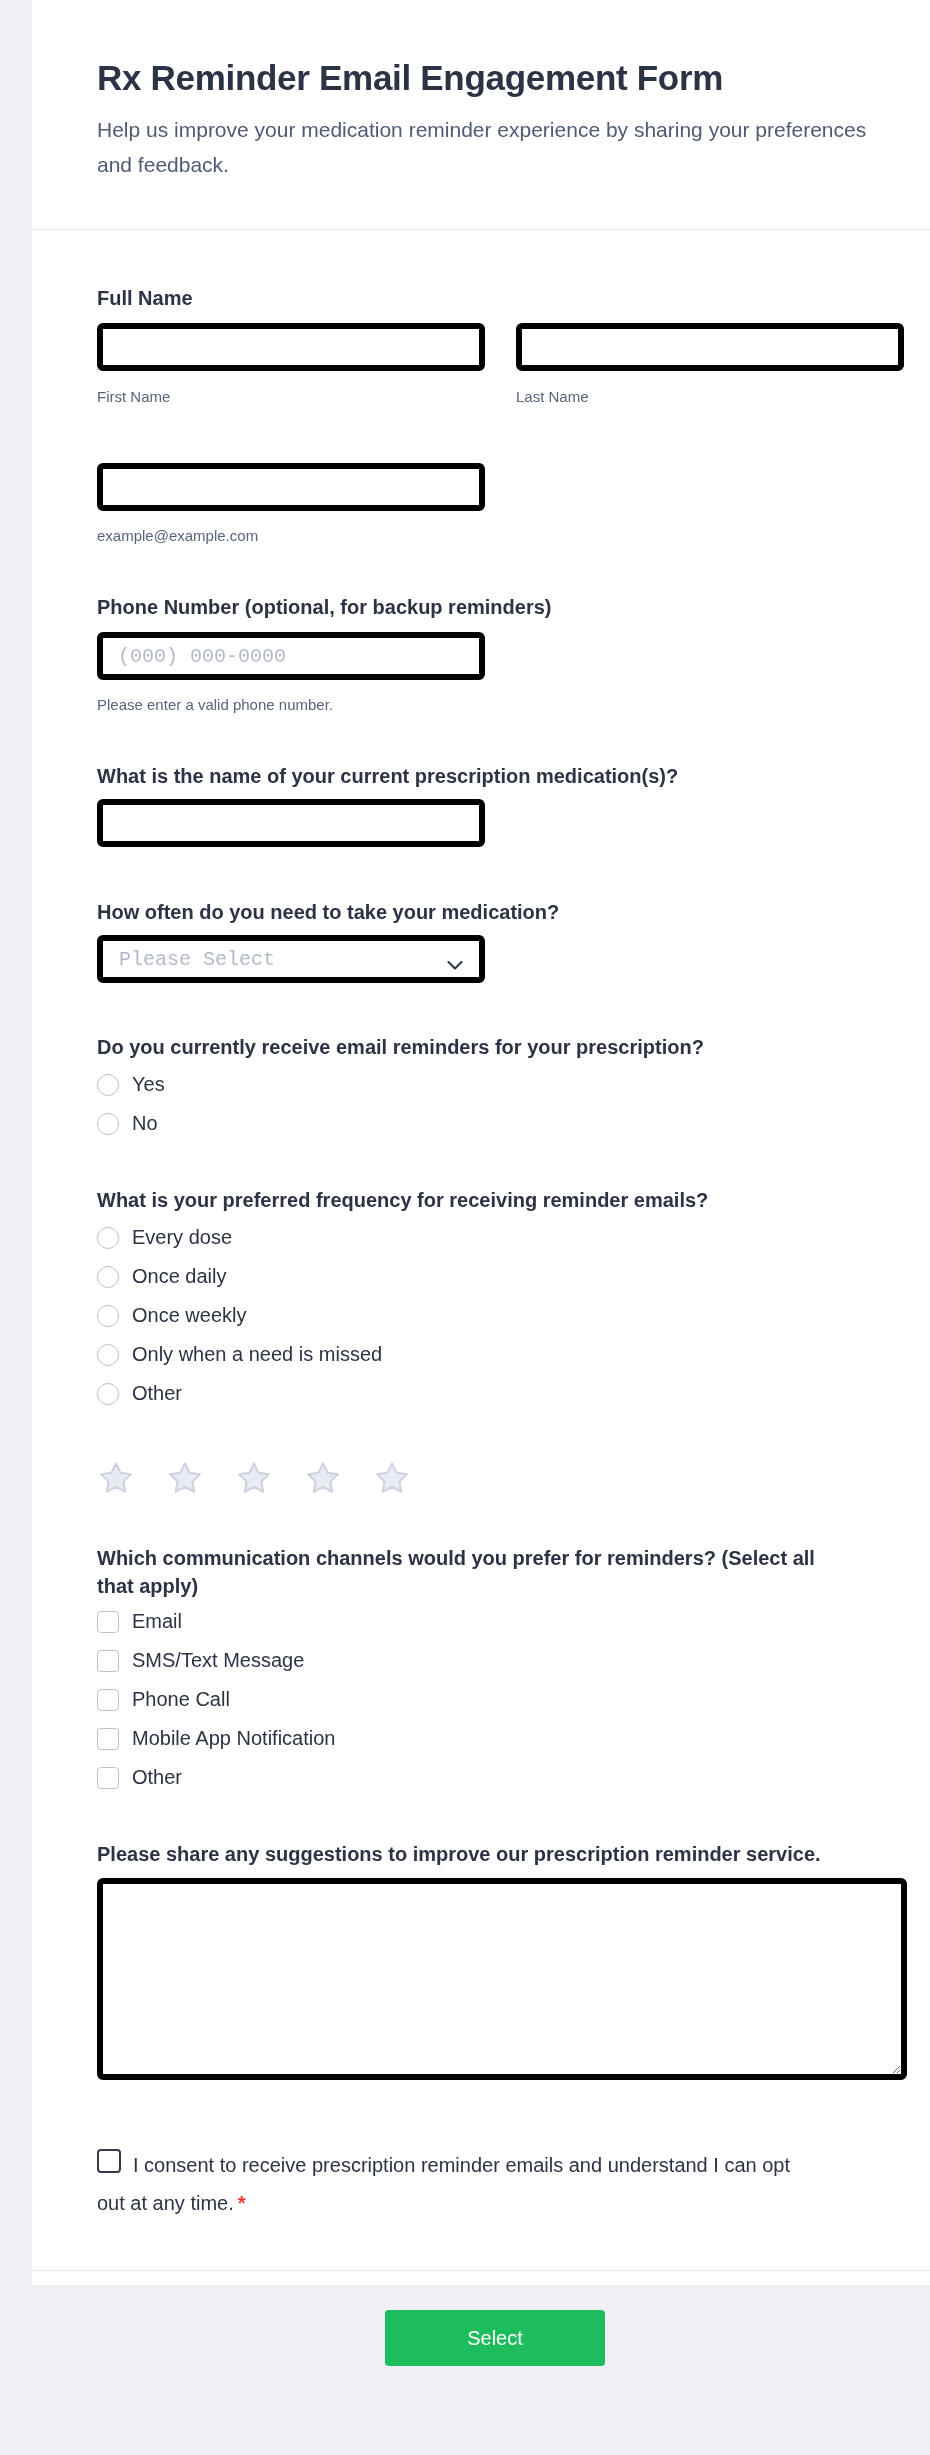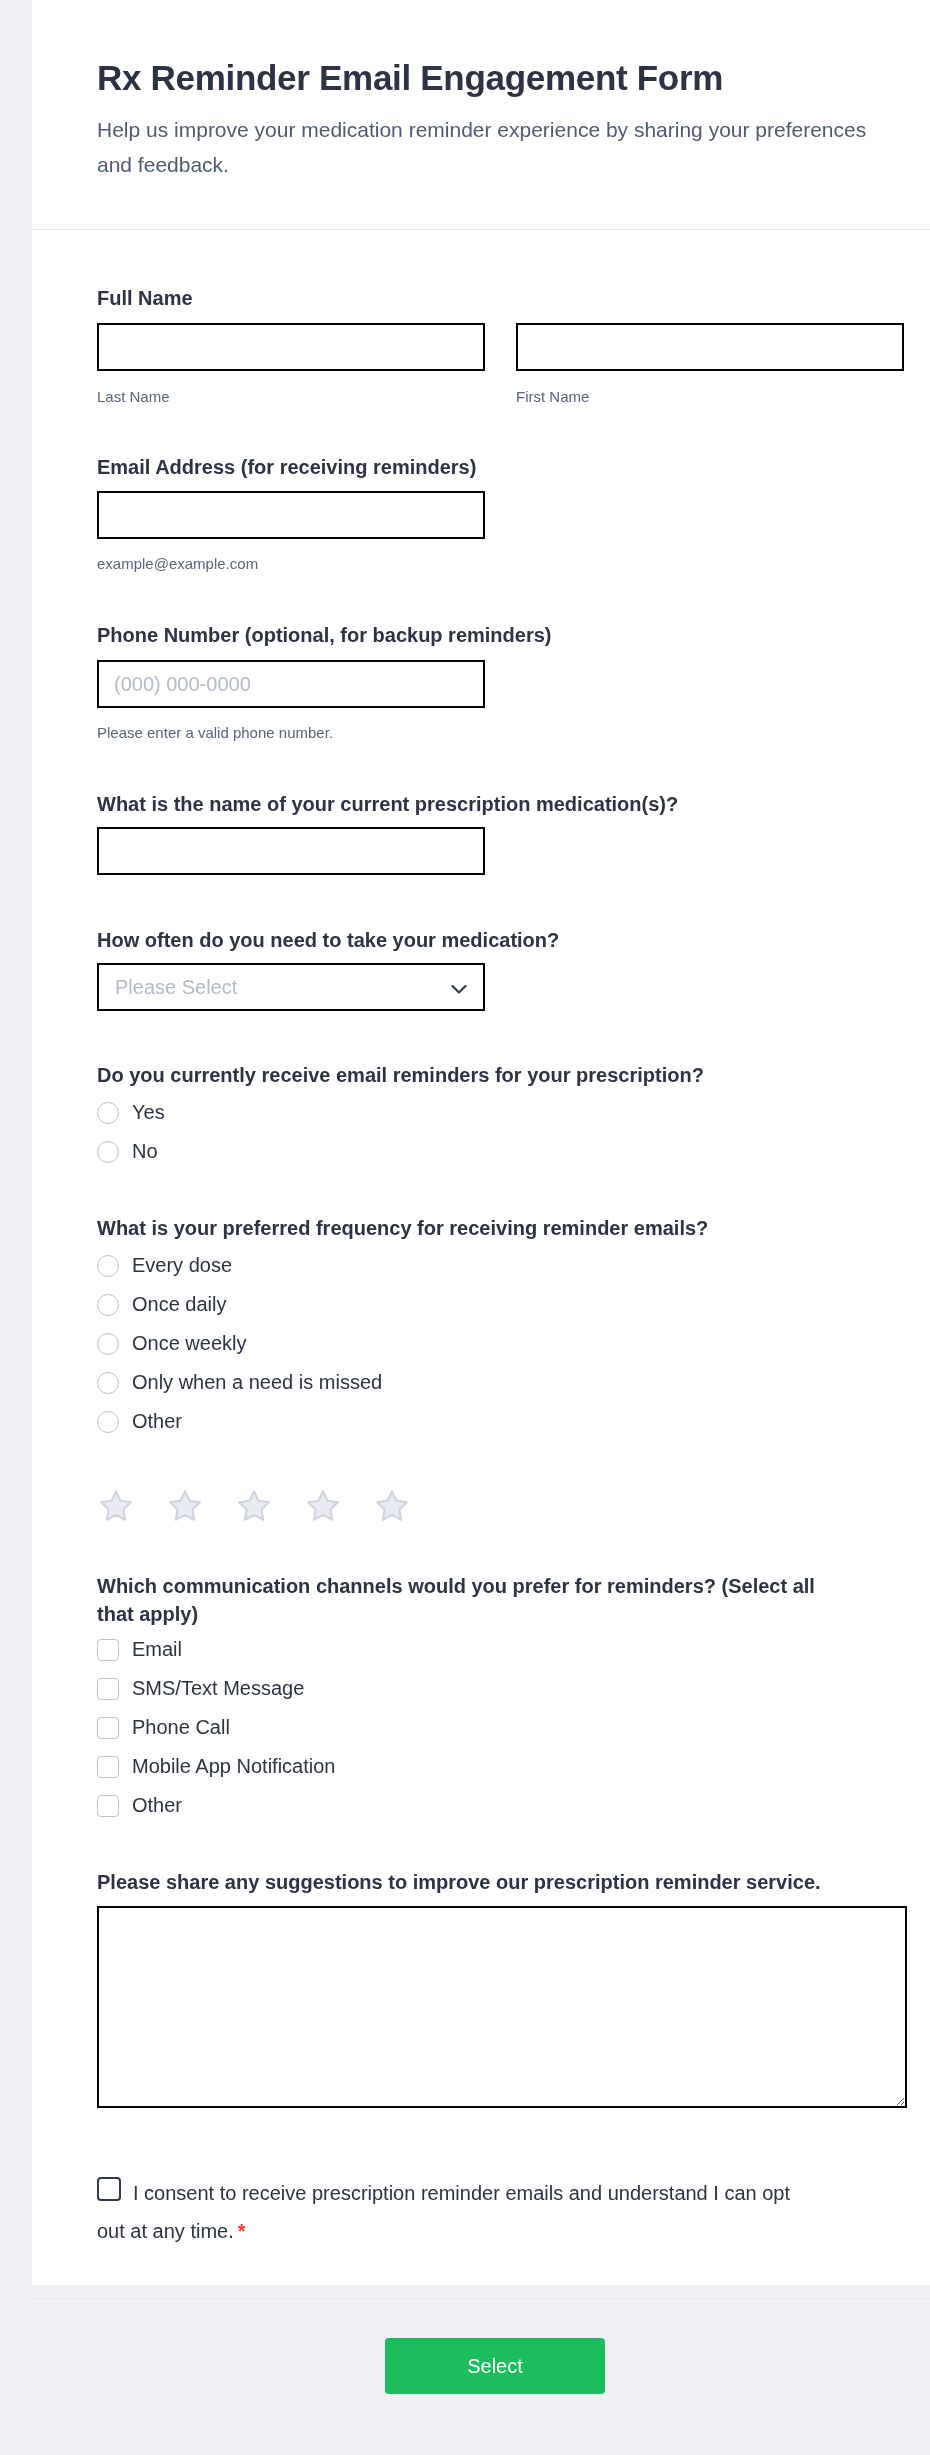--- a/index.html
+++ b/index.html
@@ -49,24 +49,24 @@
     line-height: 28px;
     color: #2c3345;
   }
   .mt54 { margin-top: 54px; } .mt47 { margin-top: 47px; }
   .mt48 { margin-top: 48px; } .mt51 { margin-top: 51px; }
   .mt50 { margin-top: 50px; } .mt43 { margin-top: 43px; }
   .mt45 { margin-top: 45px; } .mt46 { margin-top: 46px; }
   .mt62 { margin-top: 62px; }
 
   .text-input, .select-box, .big-textarea {
-    border: 2px solid #000000;
-    border-radius: 0;
+    border: 6px solid #000000;
+    border-radius: 6px;
     background: #ffffff;
-    font-family: Liberation Sans, sans-serif;
+    font-family: Liberation Mono, monospace;
   }
   .text-input {
     width: 388px;
     height: 48px;
     padding: 0 15px;
     font-size: 20px;
     color: #2c3345;
   }
   .text-input::placeholder { color: #b3bac7; opacity: 1; }
   .name-row { display: flex; gap: 31px; margin-top: 11px; }
@@ -173,31 +173,30 @@
 
   <div class="divider"></div>
 
   <div class="form-body">
 
     <section class="mt54">
       <label class="q-label">Full Name</label>
       <div class="name-row">
         <div class="half">
           <input type="text" class="text-input" style="width: 100%;" value="">
-          <div class="sublabel">Last Name</div>
+          <div class="sublabel">First Name</div>
         </div>
         <div class="half">
           <input type="text" class="text-input" style="width: 100%;" value="">
-          <div class="sublabel">First Name</div>
+          <div class="sublabel">Last Name</div>
         </div>
       </div>
     </section>
 
     <section class="mt47">
-      <label class="q-label">Email Address (for receiving reminders)</label>
       <input type="text" class="text-input gap10" value="" style="">
       <div class="helper">example@example.com</div>
     </section>
 
     <section class="mt48">
       <label class="q-label">Phone Number (optional, for backup reminders)</label>
       <input type="text" class="text-input gap11" placeholder="(000) 000-0000" style="">
       <div class="helper">Please enter a valid phone number.</div>
     </section>
 

